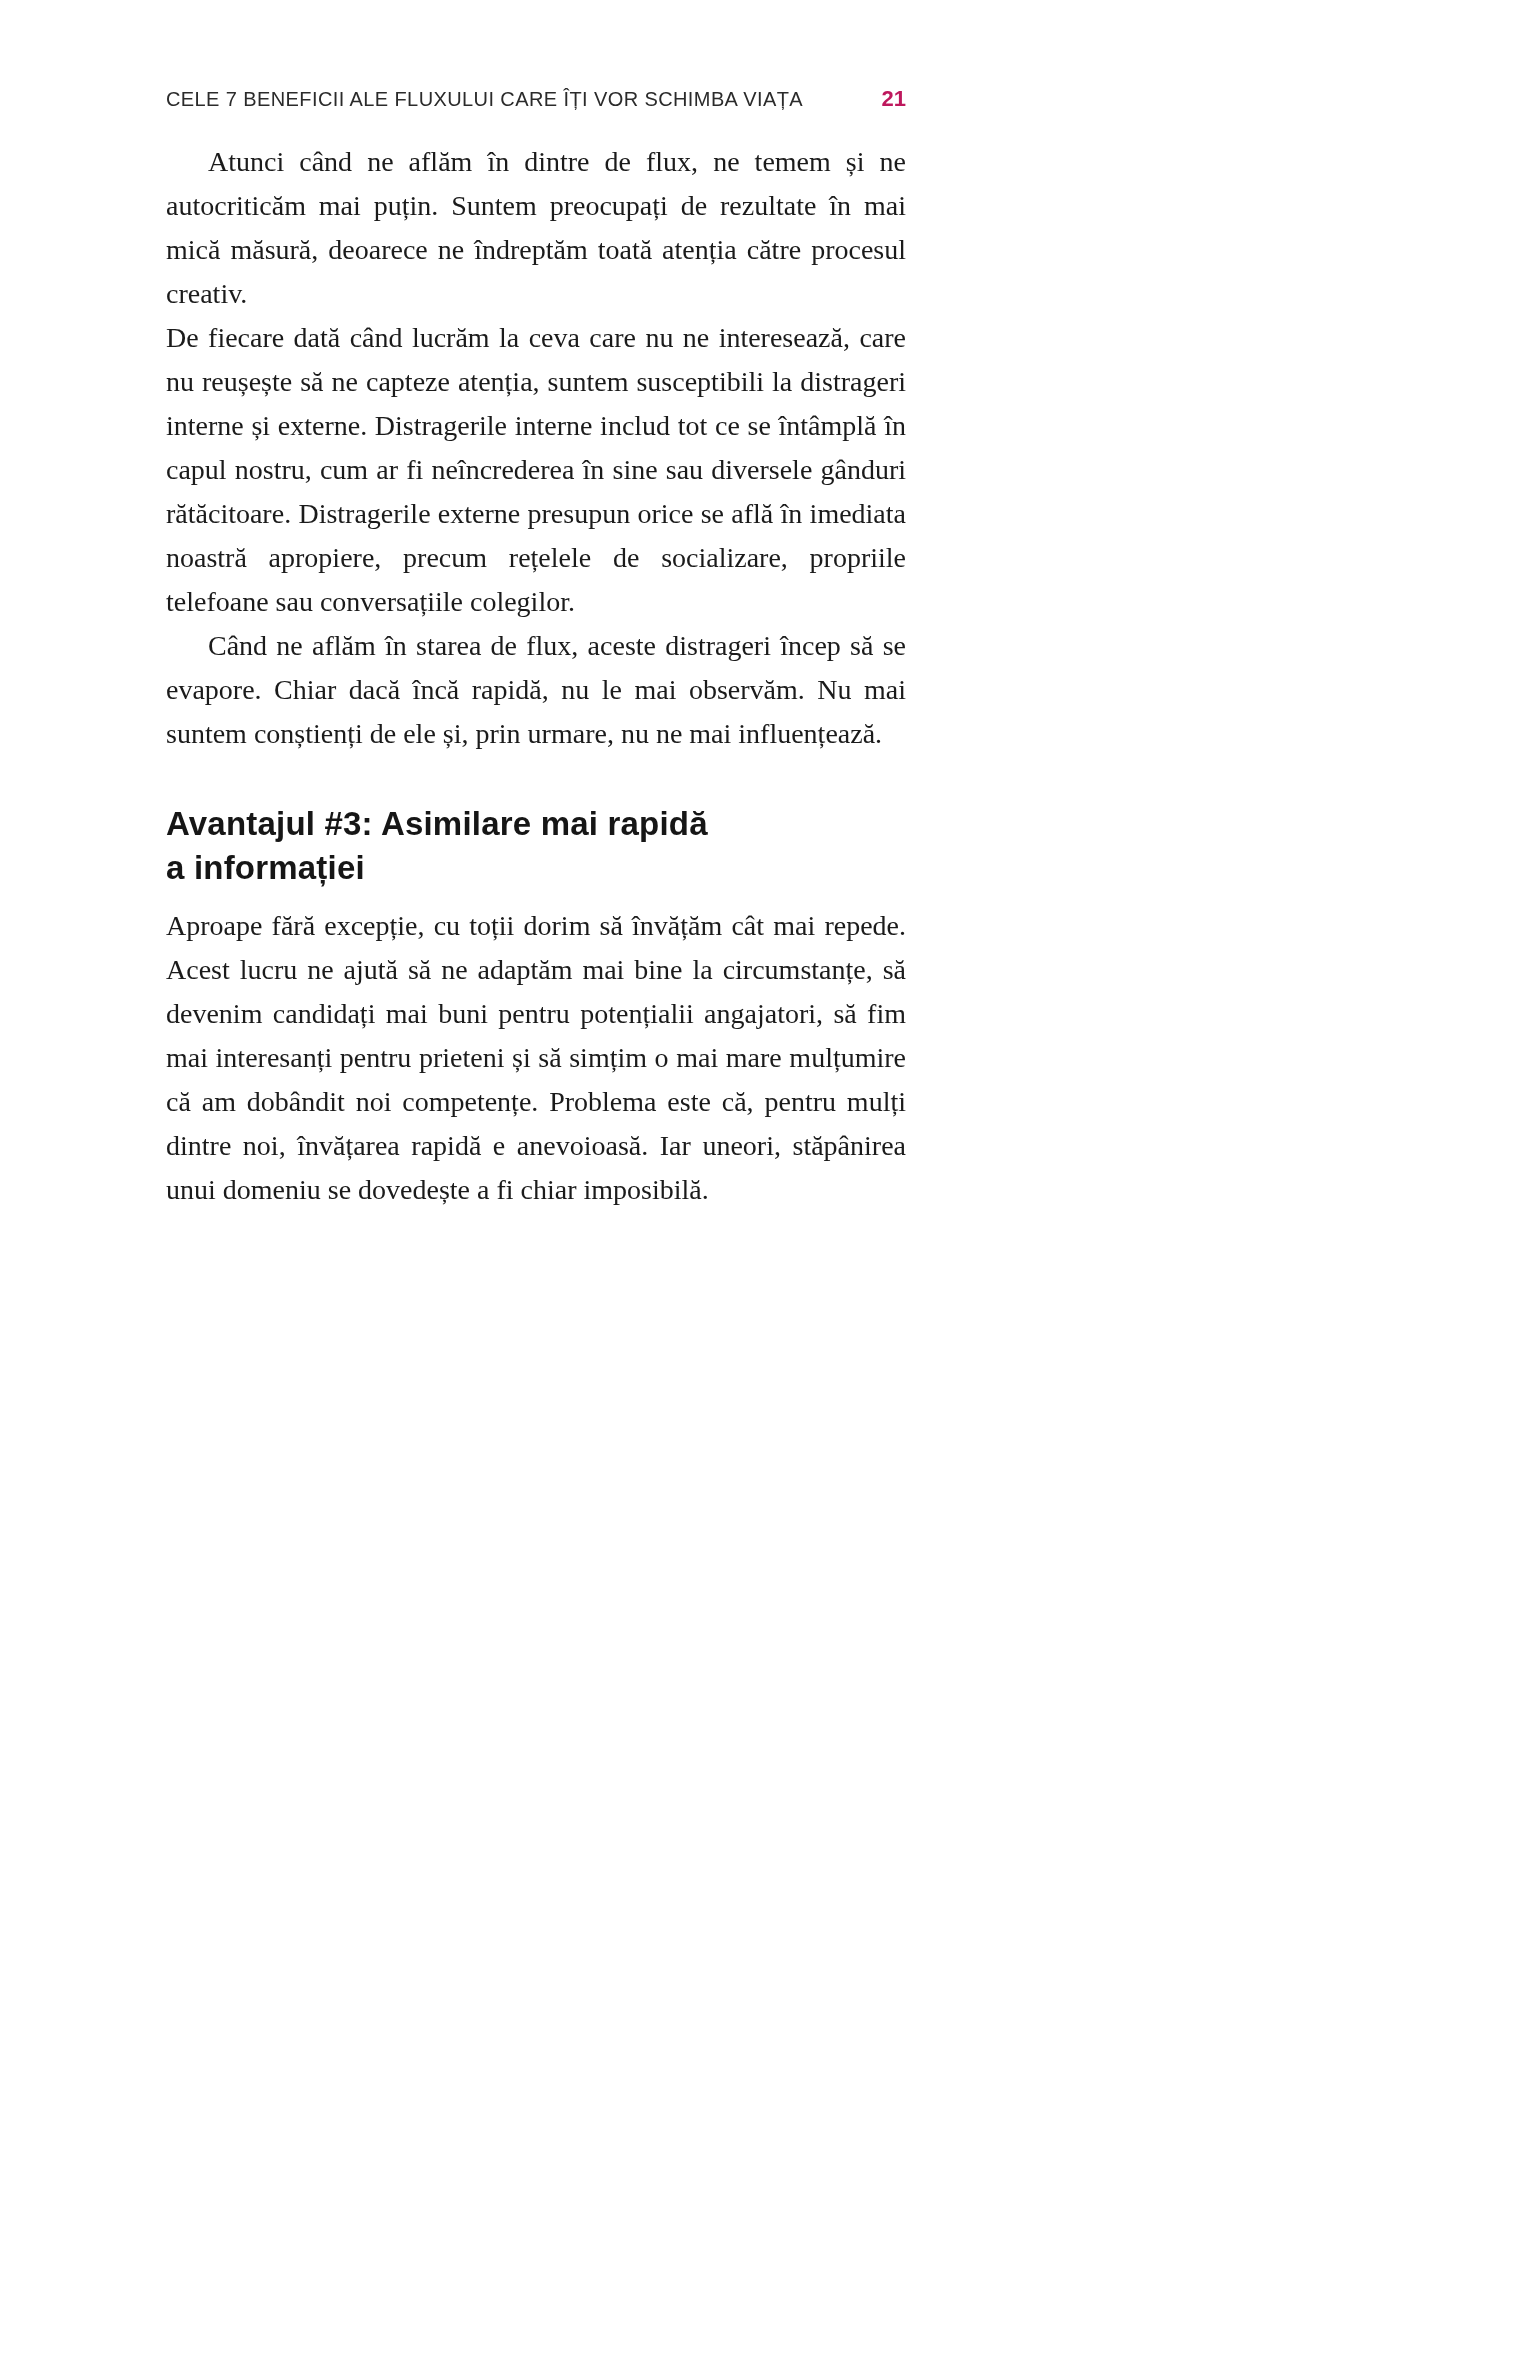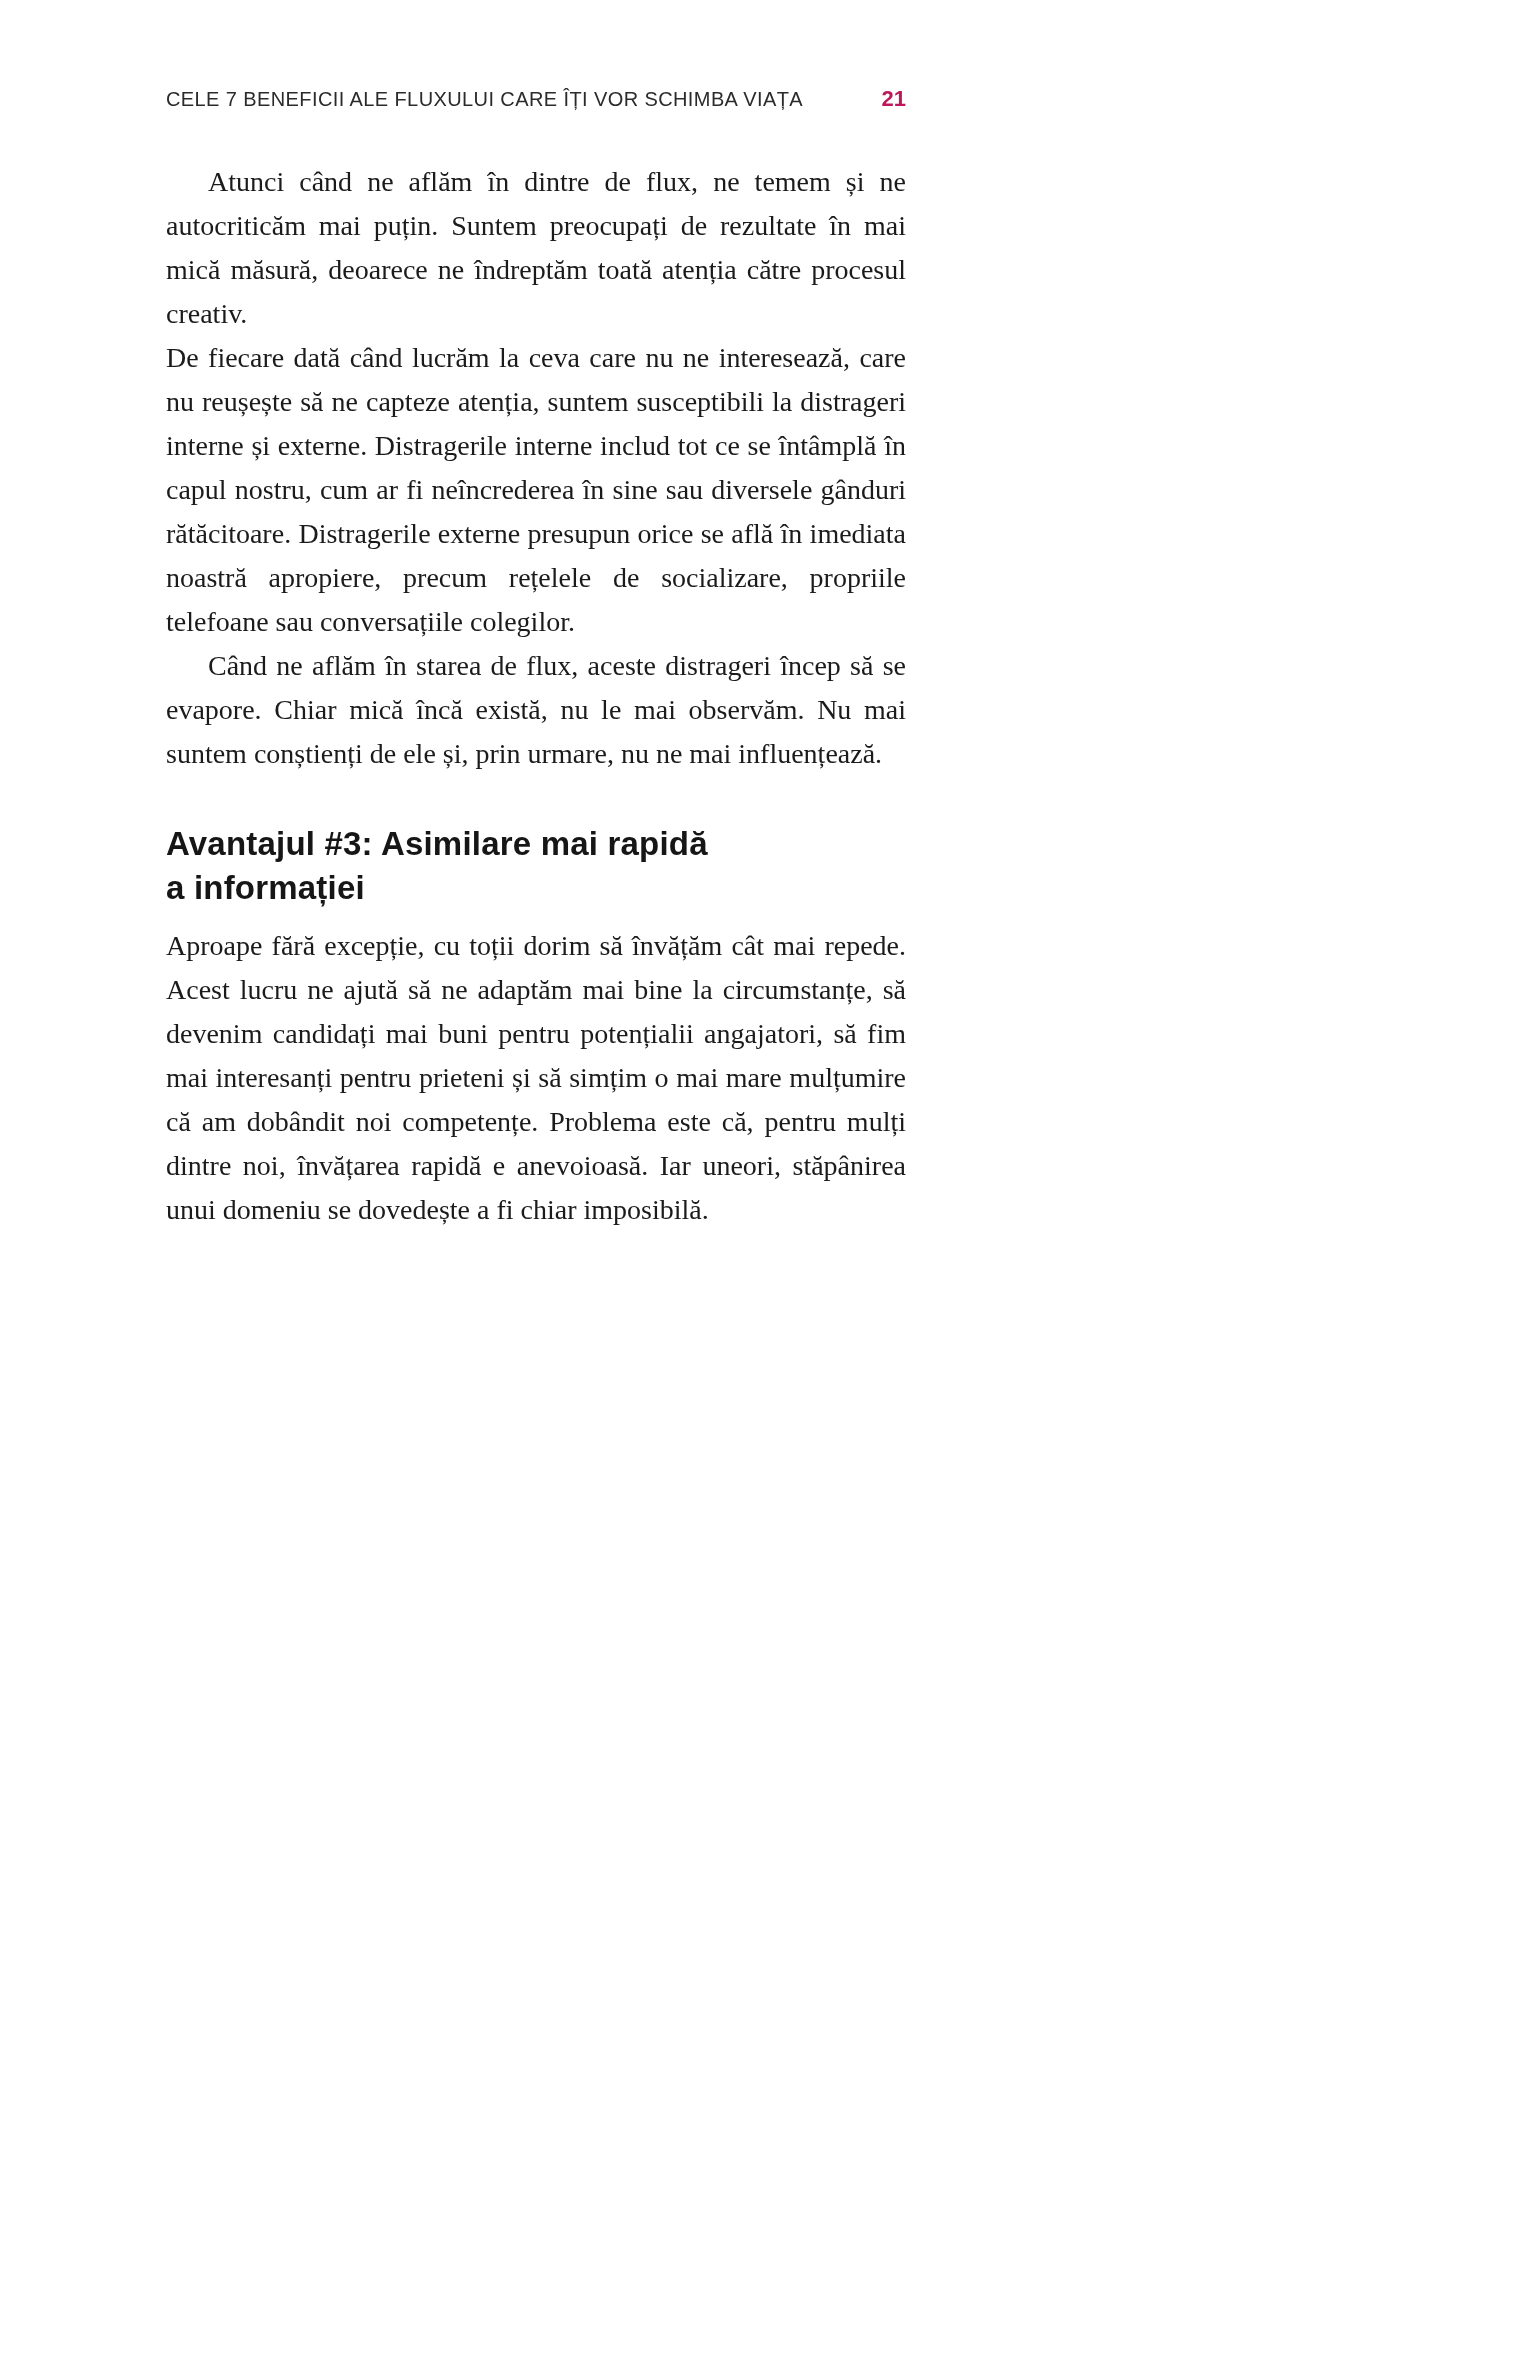--- a/index.html
+++ b/index.html
@@ -21,21 +21,21 @@
     position: absolute;
     left: 166px;
     top: 86px;
     width: 740px;
   }
   .running-header {
     display: flex;
     justify-content: space-between;
     align-items: baseline;
     font-family: "Liberation Sans", sans-serif;
-    margin-bottom: 48px;
+    margin-bottom: 28px;
   }
   .running-title {
     font-size: 20px;
     letter-spacing: 0.4px;
     color: #2b2b2b;
   }
   .page-number {
     font-size: 22px;
     font-weight: 700;
     color: #be185d;
@@ -70,21 +70,21 @@
       <span class="running-title">CELE 7 BENEFICII ALE FLUXULUI CARE ÎȚI VOR SCHIMBA VIAȚA</span>
       <span class="page-number">21</span>
     </header>
 
     <main>
       <p class="para indent">Atunci când ne aflăm în dintre de flux, ne temem și ne autocriticăm mai puțin. Suntem preocupați de rezultate în mai mică măsură, deoarece ne îndreptăm toată atenția către procesul creativ.</p>
 
 
       <p class="para">De fiecare dată când lucrăm la ceva care nu ne interesează, care nu reușește să ne capteze atenția, suntem susceptibili la distrageri interne și externe. Distragerile interne includ tot ce se întâmplă în capul nostru, cum ar fi neîncrederea în sine sau diversele gânduri rătăcitoare. Distragerile externe presupun orice se află în imediata noastră apropiere, precum rețelele de socializare, propriile telefoane sau conversațiile colegilor.</p>
 
-      <p class="para indent">Când ne aflăm în starea de flux, aceste distrageri încep să se evapore. Chiar mică încă există, nu le mai observăm. Nu mai suntem conștienți de ele și, prin urmare, nu ne mai influențează.</p>
+      <p class="para indent">Când ne aflăm în starea de flux, aceste distrageri încep să se evapore. Chiar dacă încă rapidă, nu le mai observăm. Nu mai suntem conștienți de ele și, prin urmare, nu ne mai influențează.</p>
 
       <h2 class="heading">Avantajul #3: Asimilare mai rapidă
 a informației</h2>
 
       <p class="para">Aproape fără excepție, cu toții dorim să învățăm cât mai repede. Acest lucru ne ajută să ne adaptăm mai bine la circumstanțe, să devenim candidați mai buni pentru potențialii angajatori, să fim mai interesanți pentru prieteni și să simțim o mai mare mulțumire că am dobândit noi competențe. Problema este că, pentru mulți dintre noi, învățarea rapidă e anevoioasă. Iar uneori, stăpânirea unui domeniu se dovedește a fi chiar imposibilă.</p>
 
     </main>
 
   </div>
 </div>

